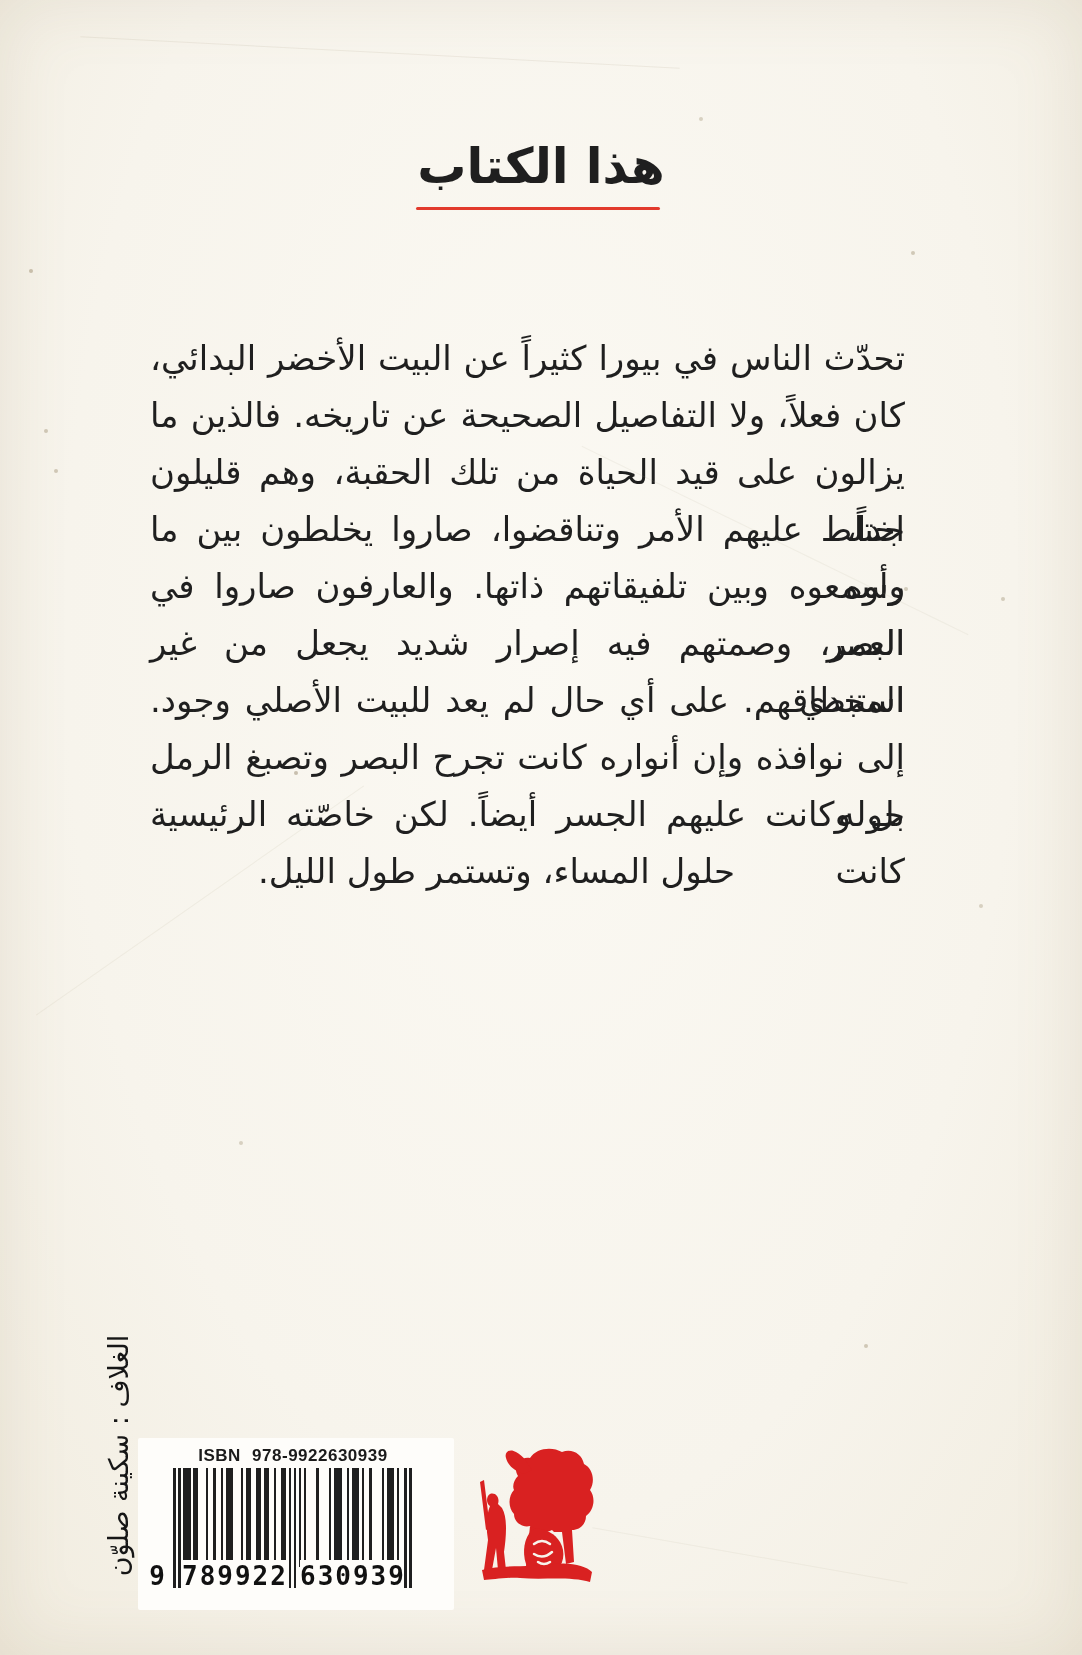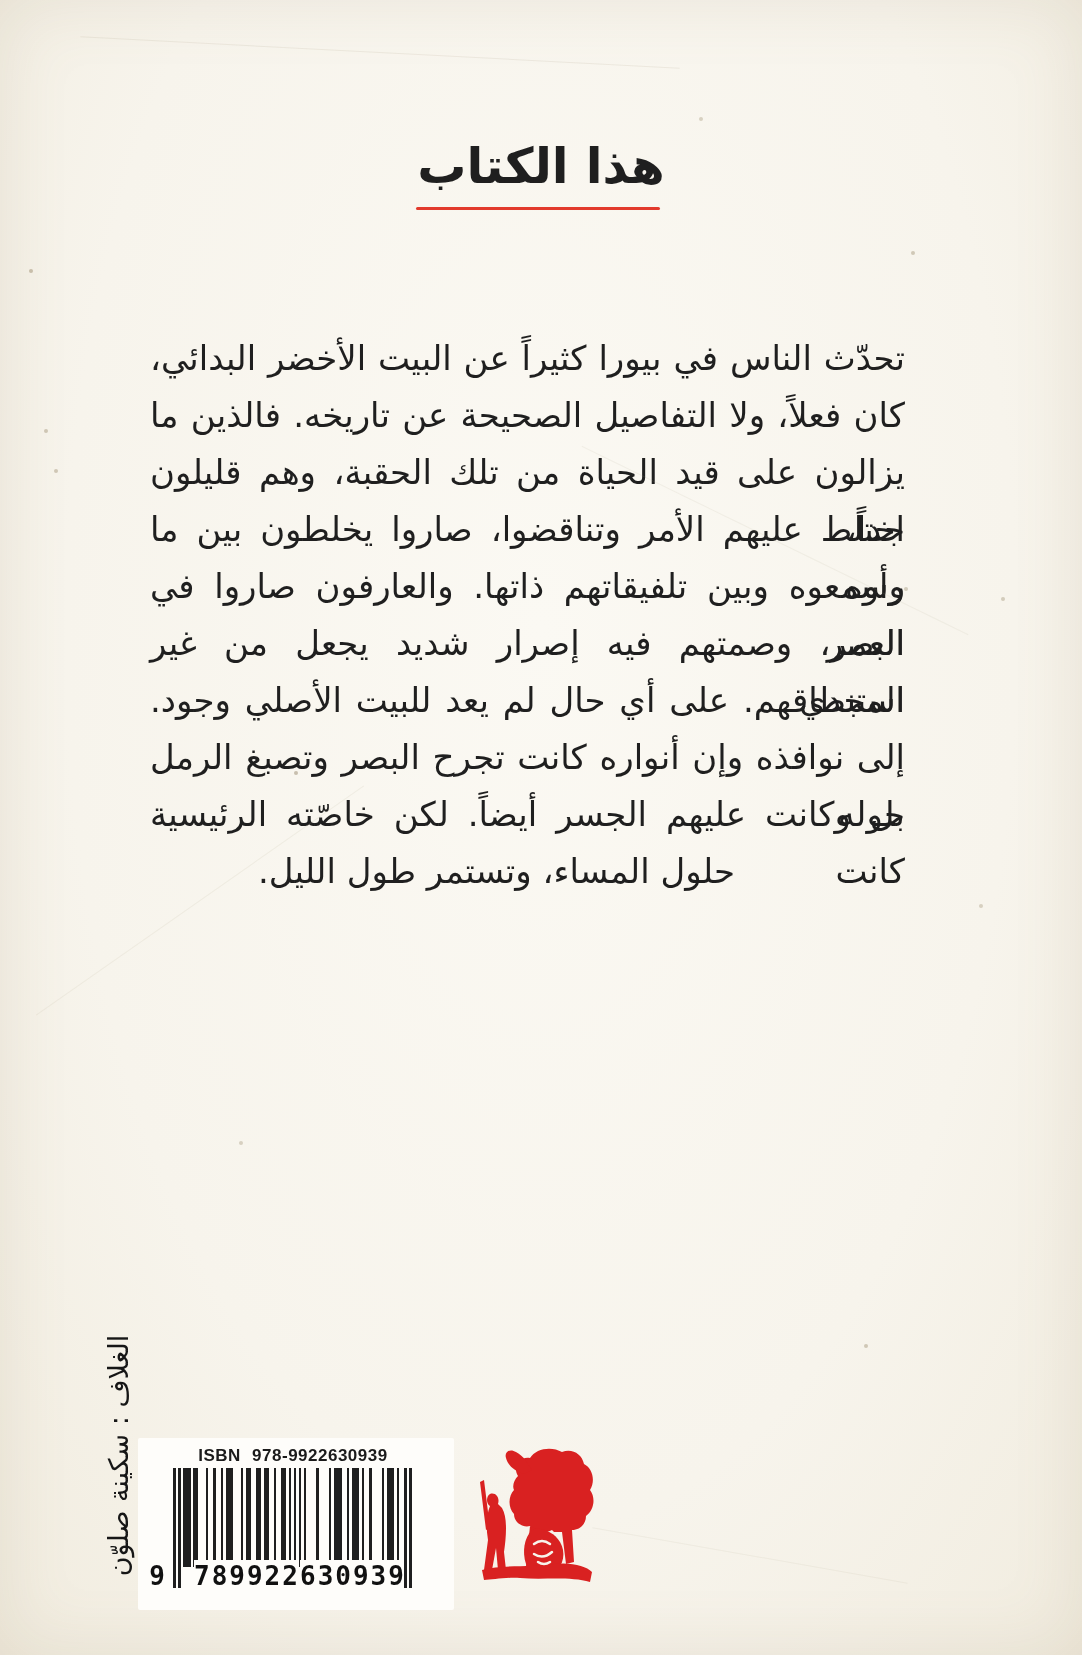--- a/index.html
+++ b/index.html
@@ -53,21 +53,21 @@
     position:absolute; left:35px; top:30px; width:240px; height:120px;
     display:flex; align-items:flex-start;
   }
   .ean .m{ flex:0 0 auto; }
   .bd{
     position:absolute; top:122px; height:32px;
     font-family:"DejaVu Sans Mono", monospace; font-size:26px; font-weight:700;
     color:#111; text-align:center; line-height:32px; background:#fefdfa;
   }
   .bd-lead{ left:6px;  width:26px; background:transparent; }
-  .bd-g1 { left:56px; width:104px; letter-spacing:2px; }
+  .bd-g1 { left:44px; width:104px; letter-spacing:2px; }
   .bd-g2 { left:162px; width:104px; letter-spacing:2px; }
   
   .stamp{ position:absolute; left:474px; top:1444px; width:126px; height:150px; }
   
   .crease{ position:absolute; height:1px; background:#b9ae96; opacity:.18; }
   .c1{ left:80px;  top:52px;   width:600px; transform:rotate(3deg); }
   .c2{ left:560px; top:540px;  width:430px; transform:rotate(26deg); opacity:.12; }
   .c3{ left:0px;   top:900px;  width:400px; transform:rotate(-35deg); opacity:.14; }
   .c4{ left:590px; top:1555px; width:320px; transform:rotate(10deg); opacity:.12; }
   .specks{ position:absolute; left:0; top:0; width:2px; height:2px; border-radius:50%;

